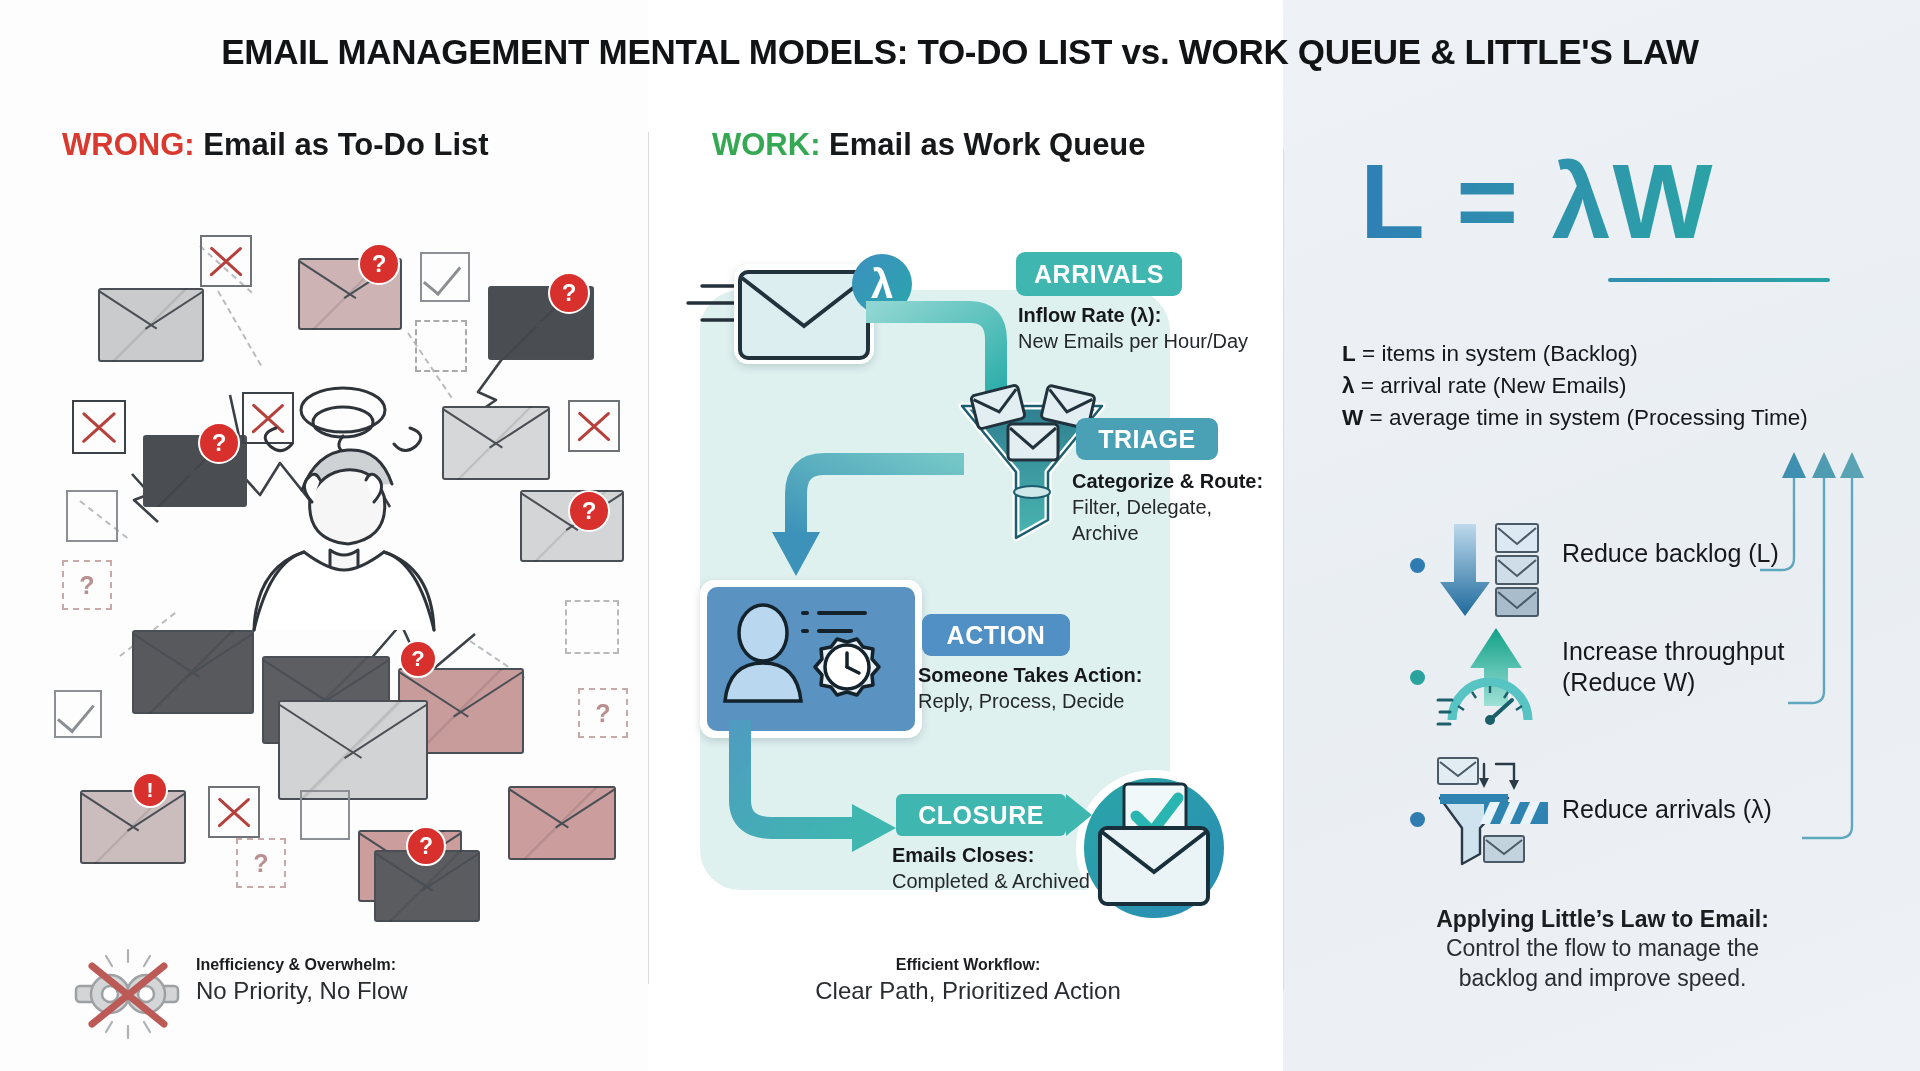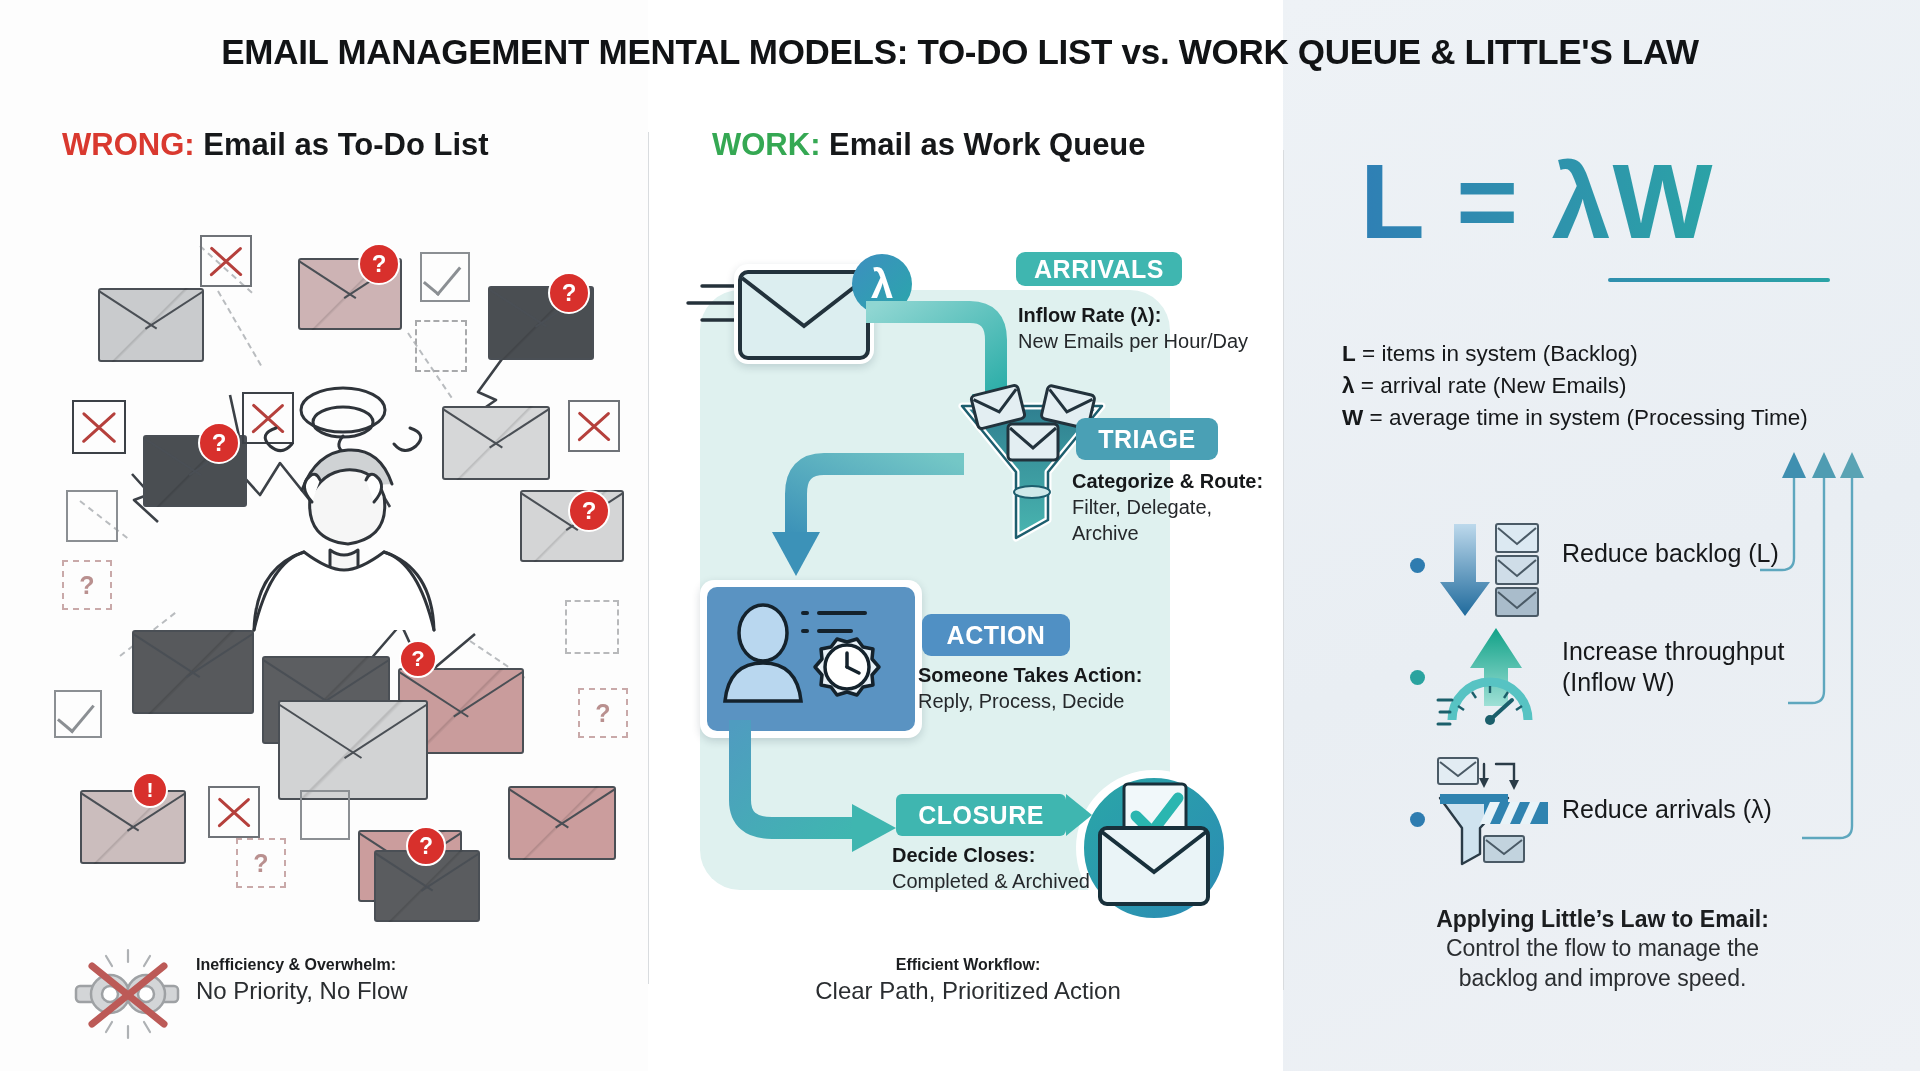--- a/index.html
+++ b/index.html
@@ -406,21 +406,21 @@
           </linearGradient>
         </defs>
       <circle cx="80" cy="80" r="74" fill="url(#cg)" stroke="#fff" stroke-width="8"></circle>
       <rect x="50" y="16" width="62" height="62" rx="4" fill="#f1f8fa" stroke="#18303b" stroke-width="3"></rect>
       <polyline points="62,48 78,64 104,30" fill="none" stroke="#2ab6b0" stroke-width="11" stroke-linecap="round" stroke-linejoin="round"></polyline>
       <rect x="26" y="60" width="108" height="76" rx="7" fill="#eaf4f7" stroke="#18303b" stroke-width="4"></rect>
       <path d="M28 64 L80 104 L132 64" fill="none" stroke="#18303b" stroke-width="4"></path>
     </svg>
   </div>
 
-  <div class="pill" style="left:1016px;top:252px;width:166px;height:34px;background:#3fb6b0;font-size:25px;">
+  <div class="pill" style="left:1016px;top:252px;width:166px;height:44px;background:#3fb6b0;font-size:25px;">
     <span>ARRIVALS</span>
   </div>
   <div class="cap" style="left:1018px;top:302px;width:270px;">
     <span class="b">Inflow Rate (λ):</span>
     <span class="n">New Emails per Hour/Day</span>
   </div>
 
   <div class="pill" style="left:1076px;top:418px;width:142px;height:42px;background:#4aa0b5;font-size:25px;">
     <span>TRIAGE</span>
   </div>
@@ -435,21 +435,21 @@
   </div>
   <div class="cap" style="left:918px;top:662px;width:300px;">
     <span class="b">Someone Takes Action:</span>
     <span class="n">Reply, Process, Decide</span>
   </div>
 
   <div class="pill arrowed" style="left:896px;top:794px;width:170px;height:42px;background:#3fb6b0;font-size:25px;border-radius:6px;">
     <span>CLOSURE</span>
   </div>
   <div class="cap" style="left:892px;top:842px;width:300px;">
-    <span class="b">Decide Closes:</span>
+    <span class="b">Emails Closes:</span>
     <span class="n">Completed &amp; Archived</span>
   </div>
 
   <div class="foot foot-mid">
     <span class="b">Efficient Workflow:</span>
     <span class="n">Clear Path, Prioritized Action</span>
   </div>
 
   <div class="formula">L = λW</div>
   <div class="funderline"></div>
@@ -526,21 +526,21 @@
           <circle cx="52" cy="92" r="5" fill="#1b5f6b"></circle>
           <g stroke="#1b5f6b" stroke-width="3" stroke-linecap="round">
             <line x1="0" y1="72" x2="14" y2="72"></line>
               <line x1="2" y1="84" x2="12" y2="84"></line>
               <line x1="0" y1="96" x2="12" y2="96"></line>
           </g>
         </svg>
       </span>
       <span class="btxt" style="top:8px;">
         <span style="display:block;">Increase throughput</span>
-        <span style="display:block;">(Inflow W)</span>
+        <span style="display:block;">(Reduce W)</span>
       </span>
     </div>
 
     <div class="brow" style="height:120px;text-decoration:underline;">
       <span class="bdot" style="top:58px;"></span>
       <span class="bico">
         <svg width="118" height="112">
           <g stroke="#4a5a66" stroke-width="2">
             <rect x="0" y="4" width="40" height="26" rx="2" fill="#e2ecf3"></rect>
             <path d="M2 8 L20 22 L38 8" fill="none"></path>

